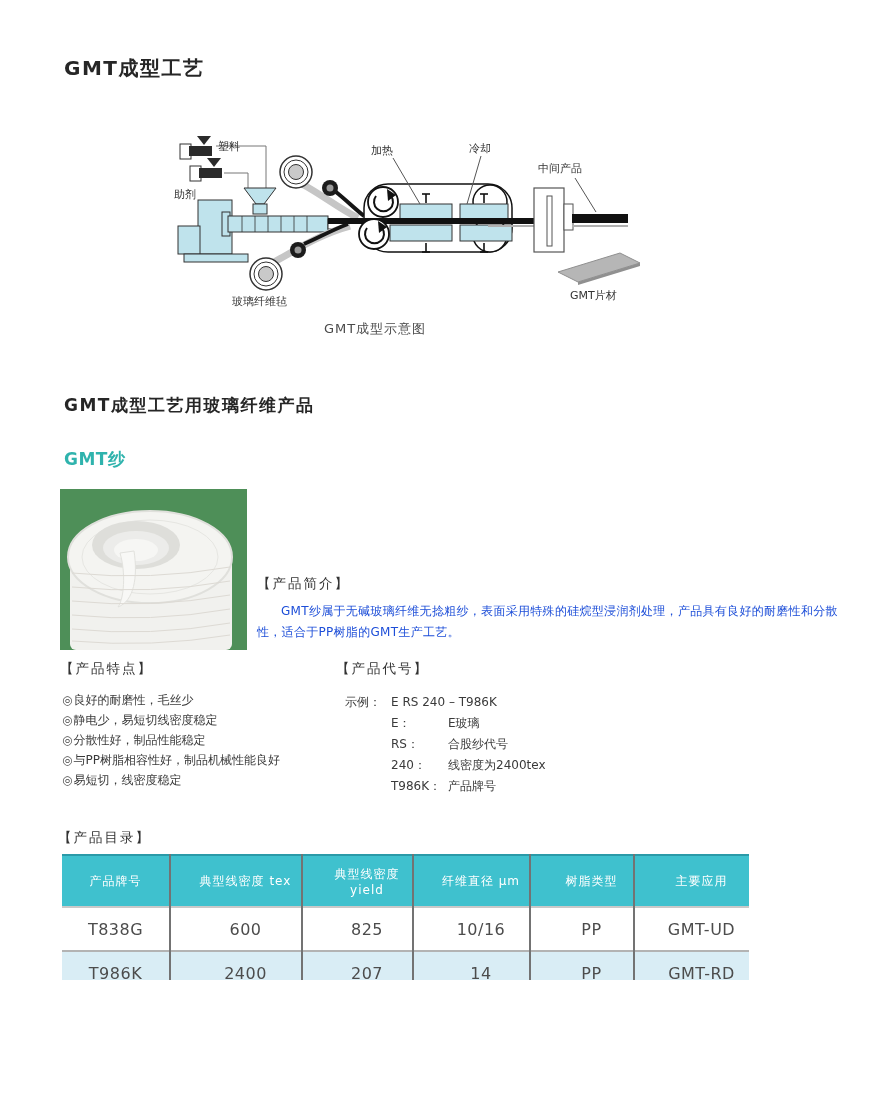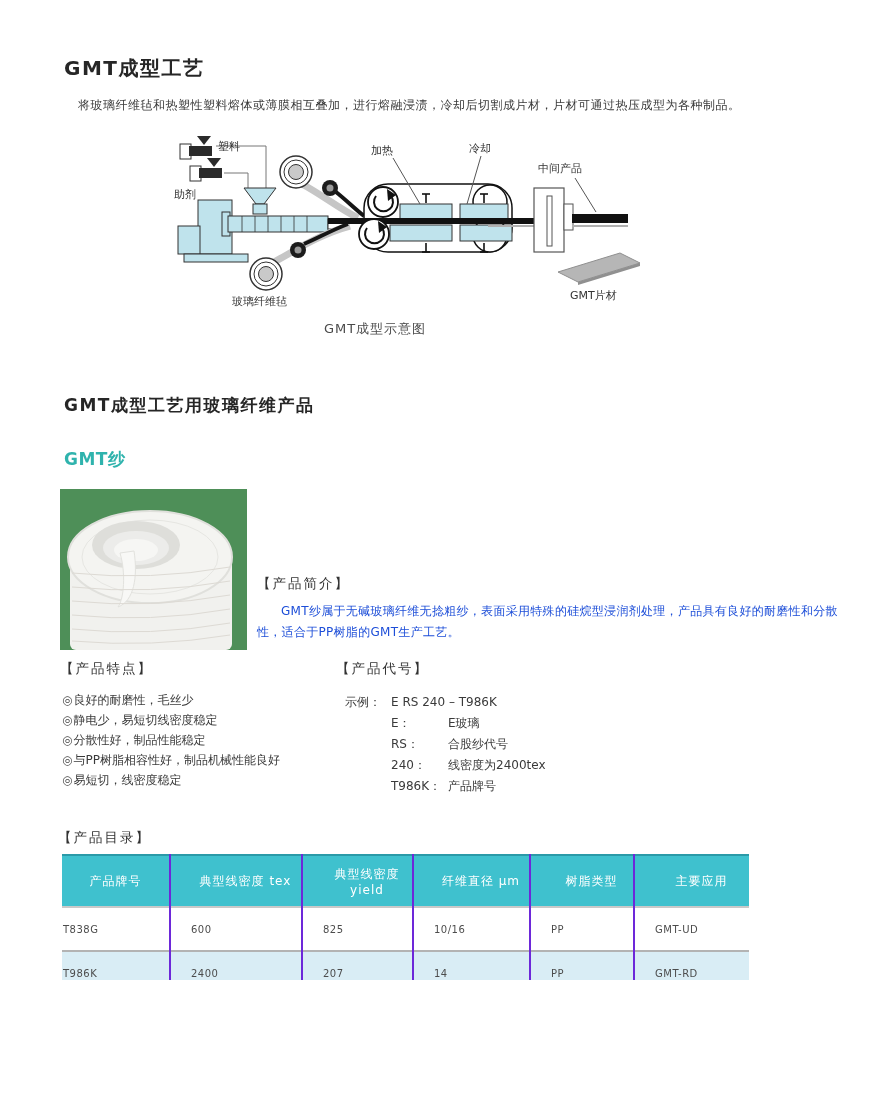--- a/index.html
+++ b/index.html
@@ -19,35 +19,34 @@
   .intro-body{left:257px;top:601px;width:598px;font-size:12px;line-height:1.75;color:#1d4ed8;text-indent:2em;letter-spacing:0.3px;}
   .features{left:62px;top:690px;font-size:12px;line-height:20px;color:#3a3a3a;}
   .features .b{margin-right:1px;color:#4a4a4a;}
   .codes{left:345px;top:692px;font-size:12px;line-height:21px;color:#3a3a3a;}
   .codes .row{display:flex;}
   .codes .c1{width:46px;}
   .codes .c2{width:57px;}
   table.cat{position:absolute;left:62px;top:854px;width:687px;border-collapse:collapse;table-layout:fixed;
             border-top:2px solid #2b9aa8;border-bottom:3px solid #4a4a4a;}
   table.cat th{background:#3fc1ce;color:#ffffff;font-weight:normal;font-size:12px;height:48px;letter-spacing:1px;}
-  table.cat td{font-size:10px;color:#4c4c4c;height:40px;letter-spacing:0.5px;}
-  table.cat th + th, table.cat td + td{border-left:2px solid #6d28d9;padding-left:20px;}
+  table.cat td{font-size:16px;color:#4c4c4c;height:40px;text-align:center;letter-spacing:0.5px;}
+  table.cat th + th, table.cat td + td{border-left:2px solid #737373;padding-left:20px;}
   table.cat tbody tr.r0 td{background:#ffffff;border-top:2px solid #c9c9c9;}
   table.cat tbody tr.r1 td{background:#d9edf5;border-top:2px solid #b3b3b3;}
   .pagenum{left:65px;top:1018px;font-size:9.5px;color:#8a8a8a;}
   svg text{font-size:11px;fill:#333;font-family:"DejaVu Sans","Liberation Sans",sans-serif;}
   .ln{fill:none;stroke:#777;stroke-width:1;}
 </style>
 </head>
 <body>
 
 <div class="page">
 
   <div class="abs title1">GMT成型工艺</div>
-  <div class="abs intro">将玻璃纤维毡和热塑性塑料熔体或薄膜相互叠加，进行熔融浸渍，冷却后切割成片材，片材可通过热压成型为各种制品。</div>
 
   <svg class="abs" style="left:168px;top:132px;" width="500" height="180" viewBox="0 0 500 180">
     <defs>
       <g id="arrow-roller">
         <circle r="15" fill="#fff" stroke="#111" stroke-width="1.8"></circle>
         <path d="M-7,-6 A9.5,9.5 0 1 0 8,-6" fill="none" stroke="#111" stroke-width="2"></path>
         <polygon points="4,-13 13,-7 5,-1" fill="#111"></polygon>
       </g>
       <g id="mat-roll">
         <circle r="16" fill="#fff" stroke="#333" stroke-width="1.5"></circle>

